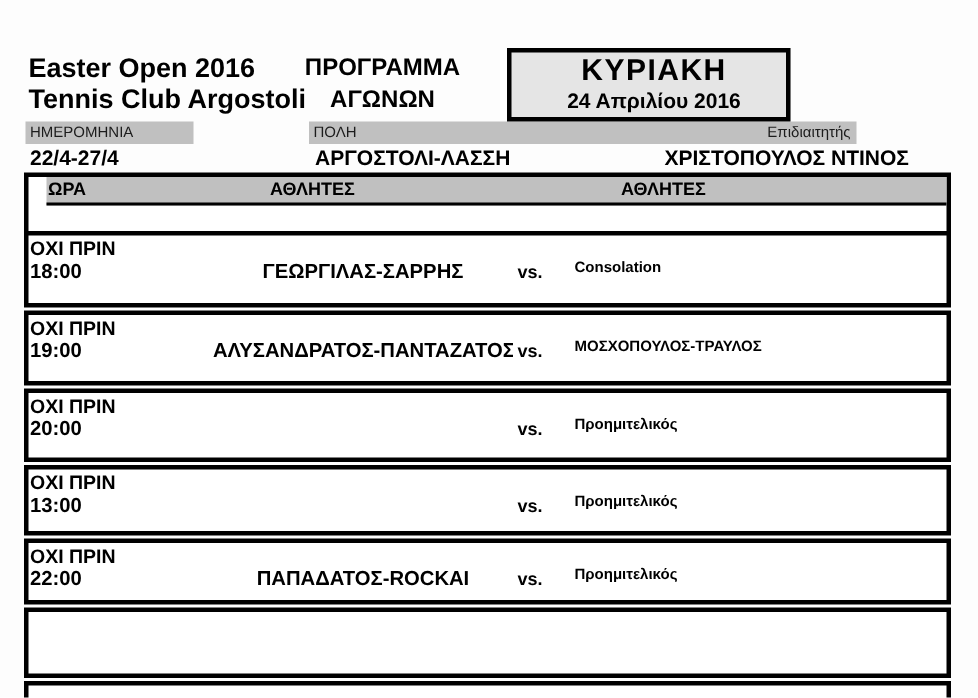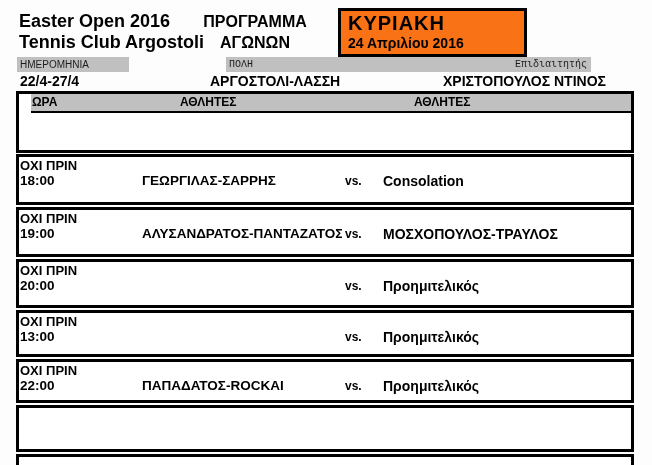--- a/index.html
+++ b/index.html
@@ -1,38 +1,38 @@
 <!DOCTYPE html>
 <html><head>
 <meta charset="utf-8">
 <style>
   html,body { margin:0; padding:0; }
   .page {
     position:relative; width:652px; height:465px;
     background:#fdfdfd; overflow:hidden;
     font-family:"Liberation Sans", sans-serif; color:#000;
   }
-  .abs { position:absolute; }
+  .abs { position:absolute;margin-top:24px; }
 
   
   .event-title   { left:19px; top:11px; font-size:18px; font-weight:bold; white-space:nowrap; }
   .club-name     { left:19px; top:32px; font-size:18px; font-weight:bold; white-space:nowrap; }
   .program       { left:200px; top:11px; width:110px; text-align:center;
                    font-size:16px; font-weight:bold; line-height:21px; }
 
   
   .daybox { left:338px; top:8px; width:189px; height:49px; box-sizing:border-box;
-            background:#f97316; border:3px solid #000; padding:1px 0 0 7px; z-index:3; }
+            background:#e5e5e5; border:3px solid #000; padding:1px 0 0 7px; z-index:3;text-align:center; }
   .daybox .day  { font-size:20px; font-weight:bold; letter-spacing:1px; line-height:22px; white-space:nowrap; }
   .daybox .date { font-size:14px; font-weight:bold; line-height:19px; white-space:nowrap; }
 
   
   .strip { background:#c0c0c0; height:15px; z-index:1; }
   .strip-date { left:17px; top:57px; width:112px; }
-  .strip-city { left:226px; top:57px; width:365px;font-family:Liberation Mono, monospace; }
+  .strip-city { left:206px; top:57px; width:365px; }
   .strip span { position:absolute; top:2px; font-size:10px; color:#1c1c1c; white-space:nowrap; }
   .strip .lbl-left  { left:3px; }
   .strip .lbl-right { right:4px; }
 
   
   .val { top:73px; font-size:14px; font-weight:bold; white-space:nowrap; }
   .val-date { left:20px; }
   .val-city { left:210px; }
   .val-ref  { left:443px; }
 
@@ -41,27 +41,27 @@
     left:16px; width:618px; box-sizing:border-box;
     border:3px solid #000; background:#fff;padding-left:12px;
   }
   .hblock { top:91px; height:62px; }
   .hrow { position:relative; height:17px; background:#c0c0c0; border-bottom:2px solid #000; }
   .hrow span { position:absolute; top:1px; font-size:12px; font-weight:bold; white-space:nowrap; }
   .h-time { left:1px; }
   .h-a1   { left:149px; }
   .h-a2   { left:383px; }
 
-  .rblock { position:absolute; }
+  .rblock { position:absolute;text-align:center; }
   .rblock > div { position:absolute; font-weight:bold; white-space:nowrap; }
   .nb { left:1px;   top:1px;  font-size:13px; }
   .tm { left:1px;   top:16px; font-size:13.5px; }
   .pl { left:123px; top:16px; font-size:13.5px; width:200px; overflow:hidden; }
   .vs { left:326px; top:17px; font-size:12px; }
-  .op { left:364px; top:16px; font-size:14px; }
+  .op { left:364px; top:16px; font-size:10px; }
 </style>
 </head>
 <body>
 
 <div class="page">
 
   <div class="abs event-title">Easter Open 2016</div>
   <div class="abs club-name">Tennis Club Argostoli</div>
 
   <div class="abs program">

